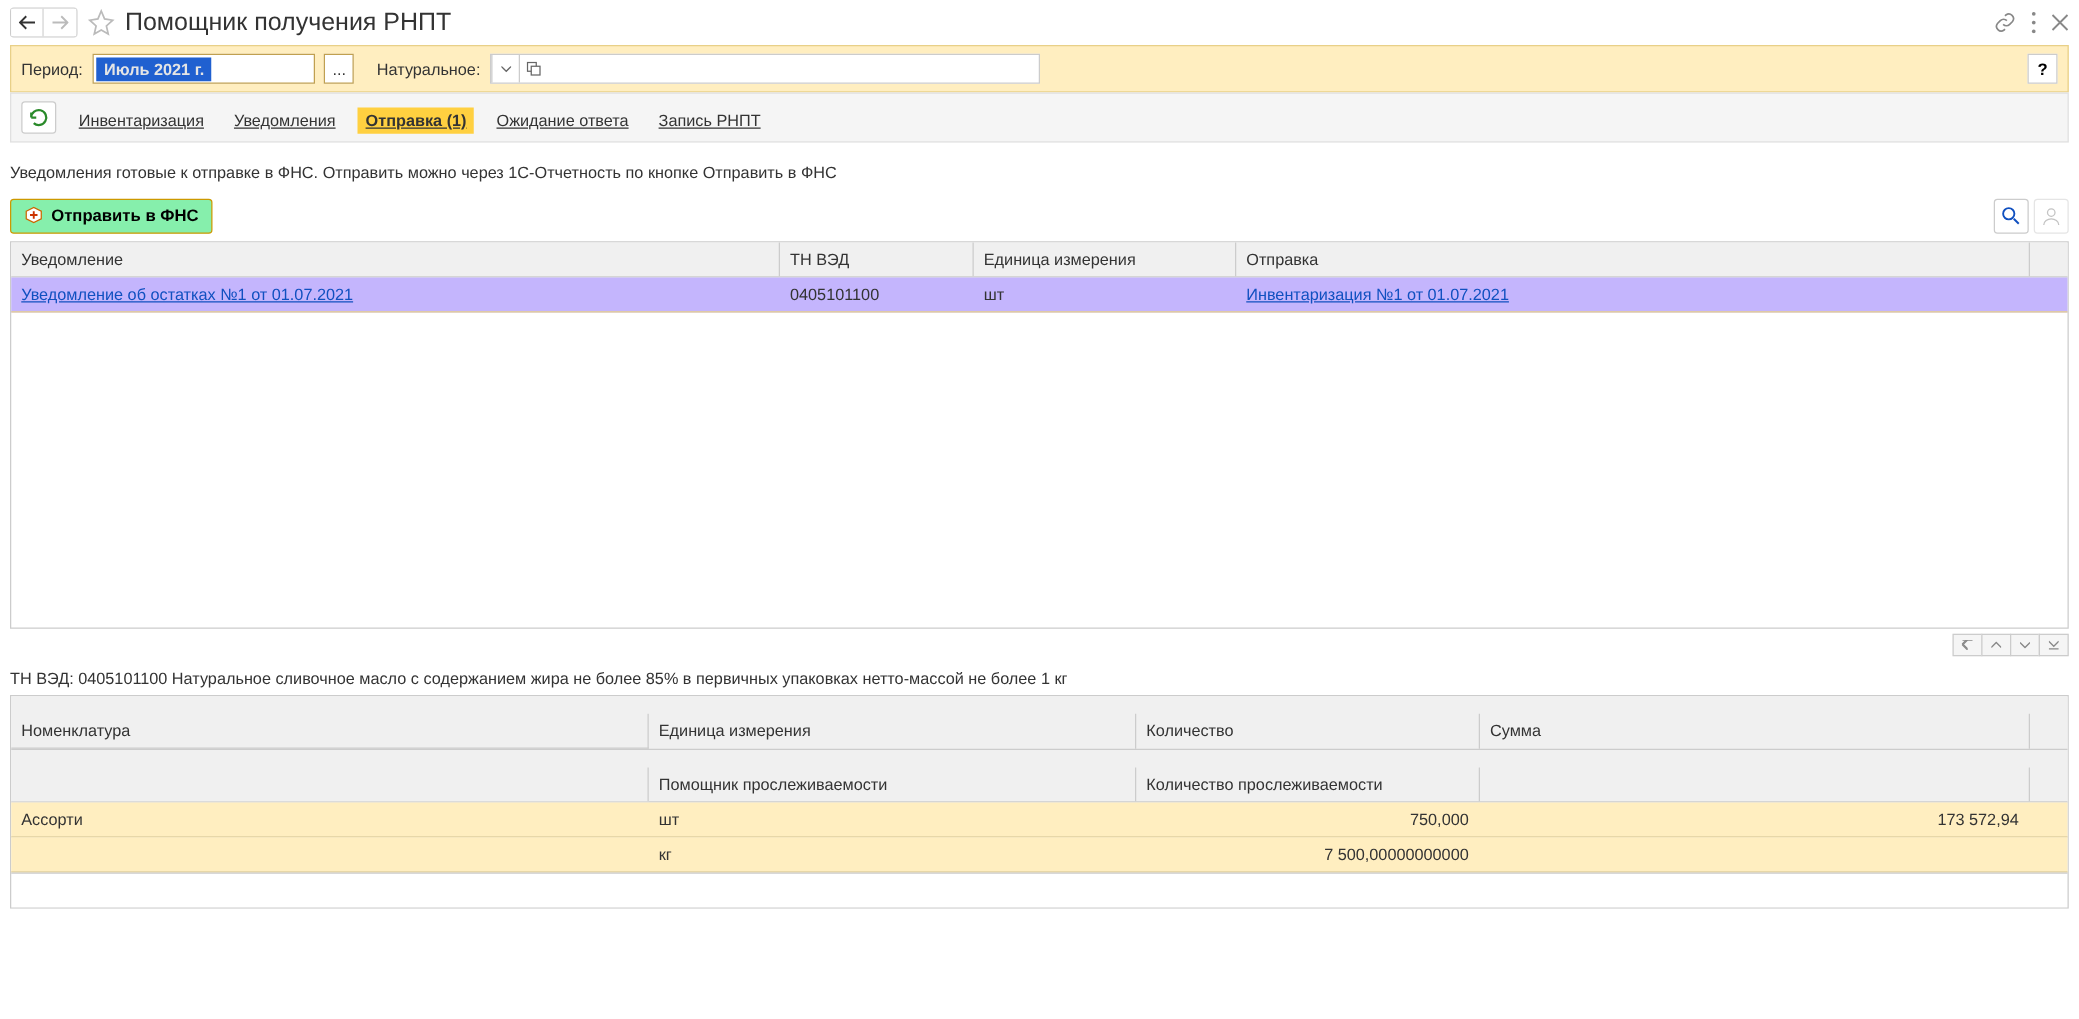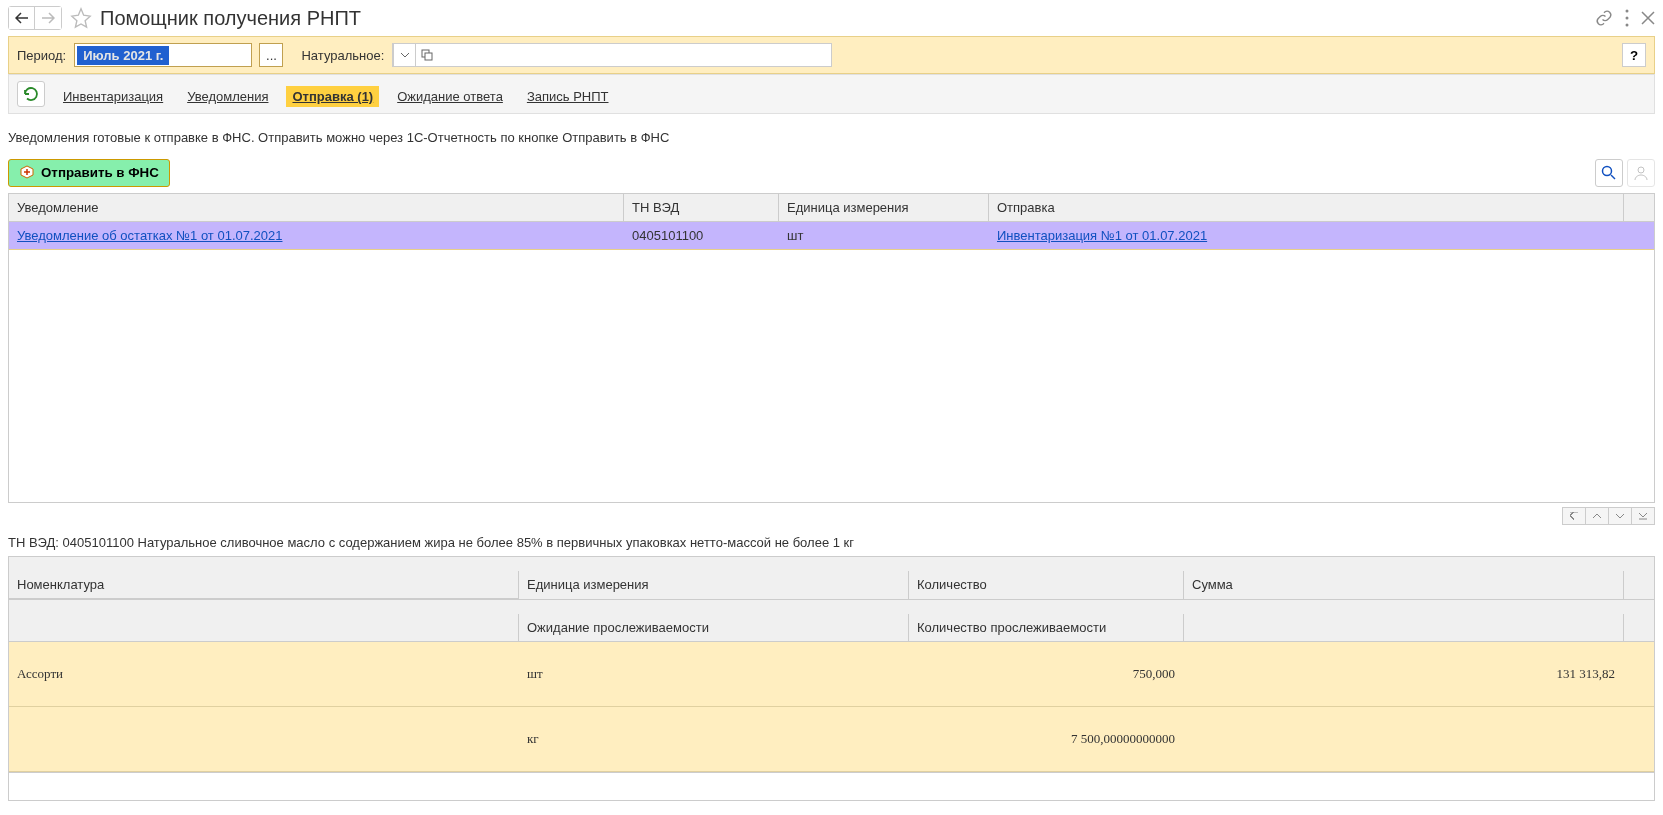--- a/index.html
+++ b/index.html
@@ -53,21 +53,21 @@
 .nav-row { display: flex; justify-content: flex-end; padding: 4px 8px; gap: 0; }
 .nav-small { width: 24px; height: 18px; border: 1px solid #ccc; background: #f5f5f5; cursor: pointer; display: flex; align-items: center; justify-content: center; font-size: 10px; color: #888; margin-left: -1px; }
 
 .detail-text { padding: 6px 8px; }
 
 .grid2 { border: 1px solid #ccc; margin: 0 8px; }
 .grid2-header { background: #f0f0f0; }
 .grid2-header-row { display: flex; border-bottom: 1px solid #ccc; }
 .grid2-header-row > div { padding: 6px 8px; border-right: 1px solid #ccc; margin-top: 14px; }
 .grid2-body-row { display: flex; background: #ffeec0; border-bottom: 1px solid #e0d0a0; }
-.grid2-body-row > div { padding: 24px 8px; border-right: 1px solid transparent; font-family: Liberation Serif, serif; }
+.grid2-body-row > div { padding: 6px 8px; border-right: 1px solid transparent; }
 .g2-nomen { width: 510px; }
 .g2-unit { width: 390px; }
 .g2-qty { width: 275px; text-align: right; }
 .g2-sum { flex: 1; text-align: right; }
 .g2-last { width: 30px; border-right: none !important; }
 .g2-qty-left { width: 275px; text-align: left; }
 .g2-sum-left { flex: 1; text-align: left; }
 
 svg { display: block; }
 </style>
@@ -225,31 +225,31 @@
   <div class="grid2-header">
     <div class="grid2-header-row">
       <div class="g2-nomen" style="border-bottom:1px solid #ccc" rowspan="2">Номенклатура</div>
       <div class="g2-unit">Единица измерения</div>
       <div class="g2-qty-left">Количество</div>
       <div class="g2-sum-left">Сумма</div>
       <div class="g2-last"></div>
     </div>
     <div class="grid2-header-row">
       <div class="g2-nomen" style="background:#f0f0f0"></div>
-      <div class="g2-unit">Ожидание прослеживаемости</div>
+      <div class="g2-unit">Помощник прослеживаемости</div>
       <div class="g2-qty-left">Количество прослеживаемости</div>
       <div class="g2-sum-left"></div>
       <div class="g2-last"></div>
     </div>
   </div>
   <div class="grid2-body-row">
     <div class="g2-nomen">Ассорти</div>
     <div class="g2-unit">шт</div>
     <div class="g2-qty">750,000</div>
-    <div class="g2-sum">131 313,82</div>
+    <div class="g2-sum">173 572,94</div>
     <div class="g2-last"></div>
   </div>
   <div class="grid2-body-row">
     <div class="g2-nomen"></div>
     <div class="g2-unit">кг</div>
     <div class="g2-qty">7 500,00000000000</div>
     <div class="g2-sum"></div>
     <div class="g2-last"></div>
   </div>
   <div style="height:28px;border-top:1px solid #ccc"></div>

